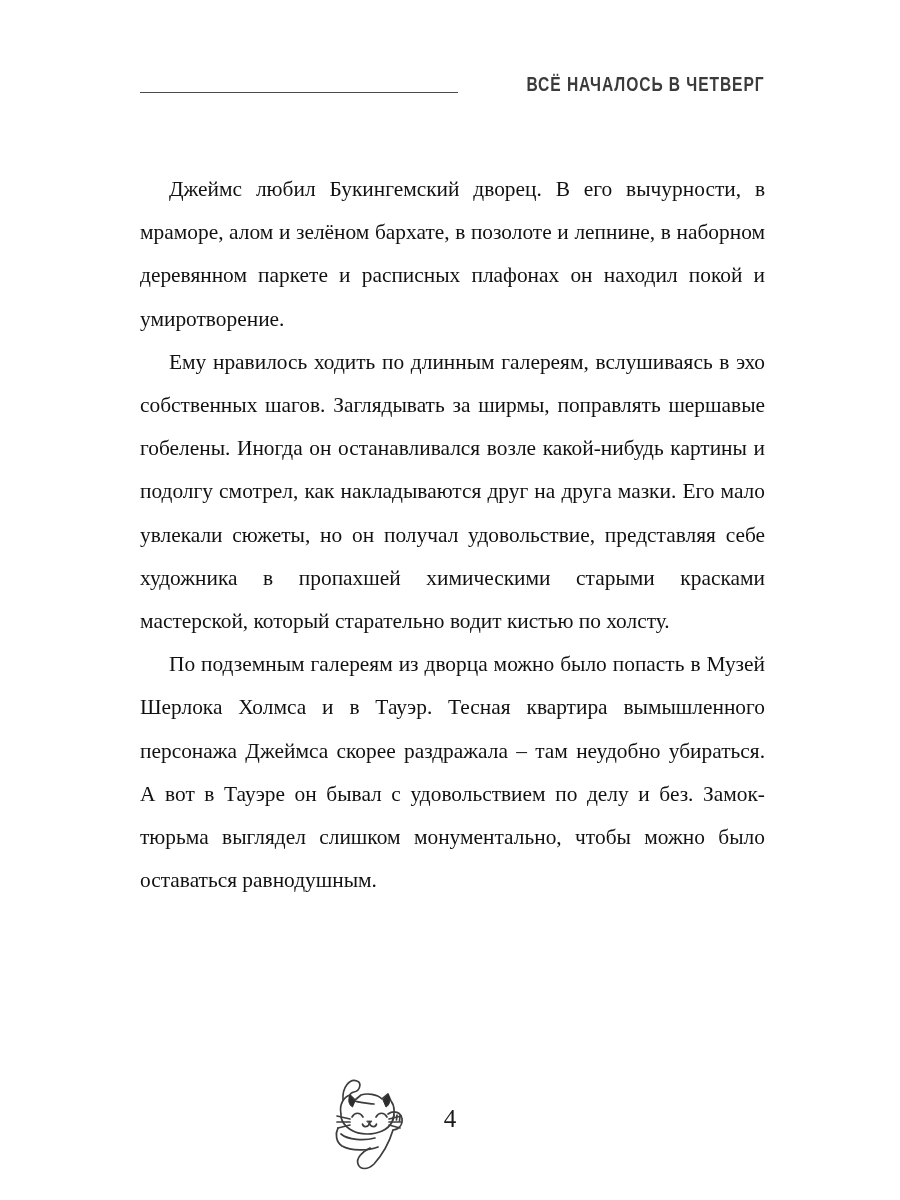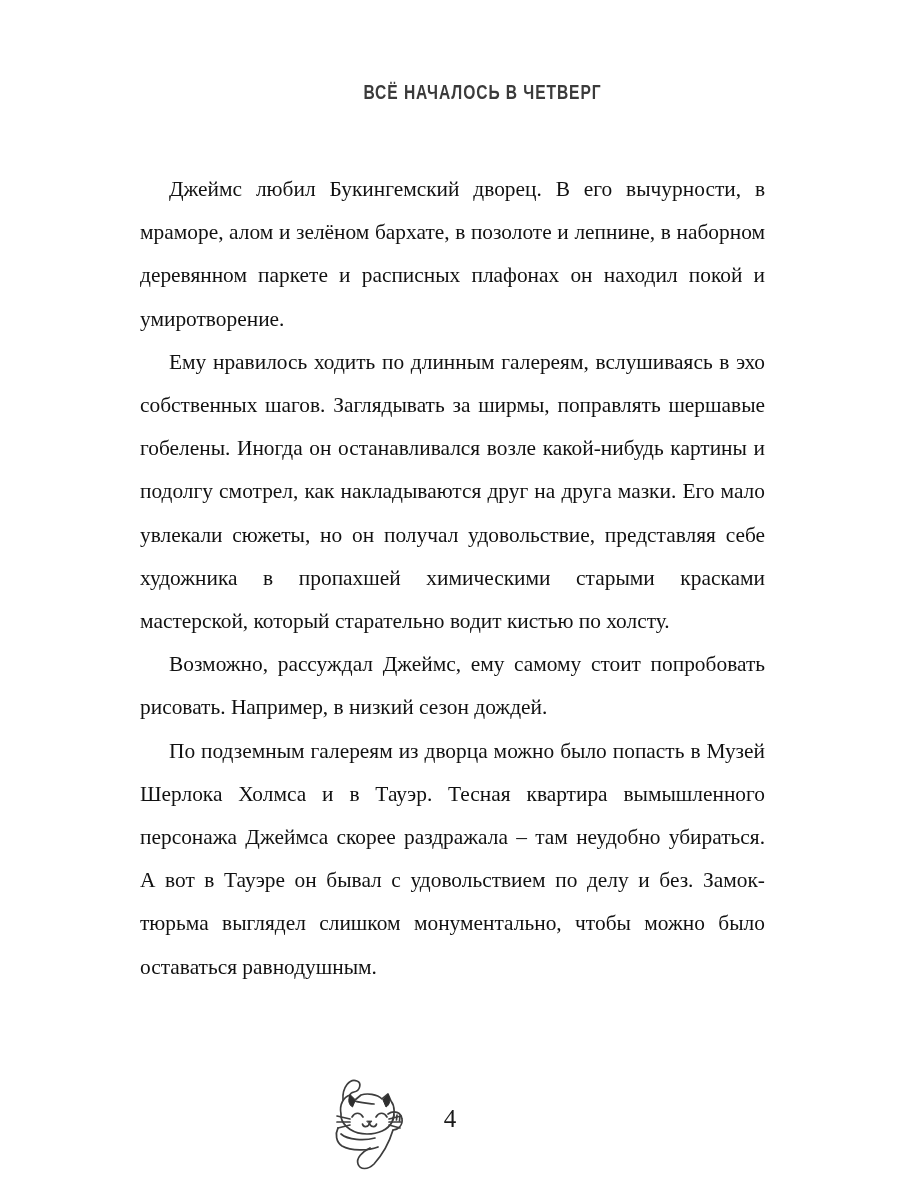--- a/index.html
+++ b/index.html
@@ -21,21 +21,20 @@
   .running-head {
     position: absolute;
     left: 140px;
     top: 68px;
     width: 625px;
     height: 34px;
     display: flex;
     align-items: center;
     justify-content: flex-end;
     gap: 0;
-    flex-direction: column;
   }
 
   .head-rule {
     flex: 1 1 auto;
     height: 0;
     border-bottom: 1.4px solid #4a4a4a;
     position: relative;
     top: 7px;
     margin-right: 9px;
   }
@@ -120,21 +119,20 @@
 <div class="page">
 
   <div class="running-head">
     <span class="head-rule"></span>
     <span class="head-title">ВСЁ НАЧАЛОСЬ В ЧЕТВЕРГ</span>
   </div>
 
   <div class="body-text">
     <p>Джеймс любил Букингемский дворец. В его вычурно­сти, в мраморе, алом и зелёном бархате, в позолоте и леп­нине, в наборном деревянном паркете и расписных пла­фонах он находил покой и умиротворение.</p>
     <p>Ему нравилось ходить по длинным галереям, вслуши­ваясь в эхо собственных шагов. Заглядывать за ширмы, поправлять шершавые гобелены. Иногда он останавли­вался возле какой-нибудь картины и подолгу смотрел, как накладываются друг на друга мазки. Его мало увле­кали сюжеты, но он получал удовольствие, представляя себе художника в пропахшей химическими старыми красками мастерской, который старательно водит ки­стью по холсту.</p>
-    <p>Возможно, рассуждал Джеймс, ему самому стоит по­пробовать рисовать. Например, в низкий сезон дождей.</p>
     <p>По подземным галереям из дворца можно было по­пасть в Музей Шерлока Холмса и в Тауэр. Тесная квар­тира вымышленного персонажа Джеймса скорее раздра­жала – там неудобно убираться. А вот в Тауэре он бывал с удовольствием по делу и без. Замок-тюрьма выглядел слишком монументально, чтобы можно было оставаться равнодушным.</p>
   </div>
 
   <div class="footer">
 
     <div class="cat-mark">
       <svg viewBox="0 0 86 104" xmlns="http://www.w3.org/2000/svg" fill="none" stroke="#3d3d3d" stroke-width="1.7" stroke-linecap="round" stroke-linejoin="round">
 
         <path d="M15 30 C 14 17, 22 8, 29 11 C 34 13, 32 21, 26 22 C 21 23, 20 28, 24 30 C 30 33, 40 33, 46 34"></path>
 

